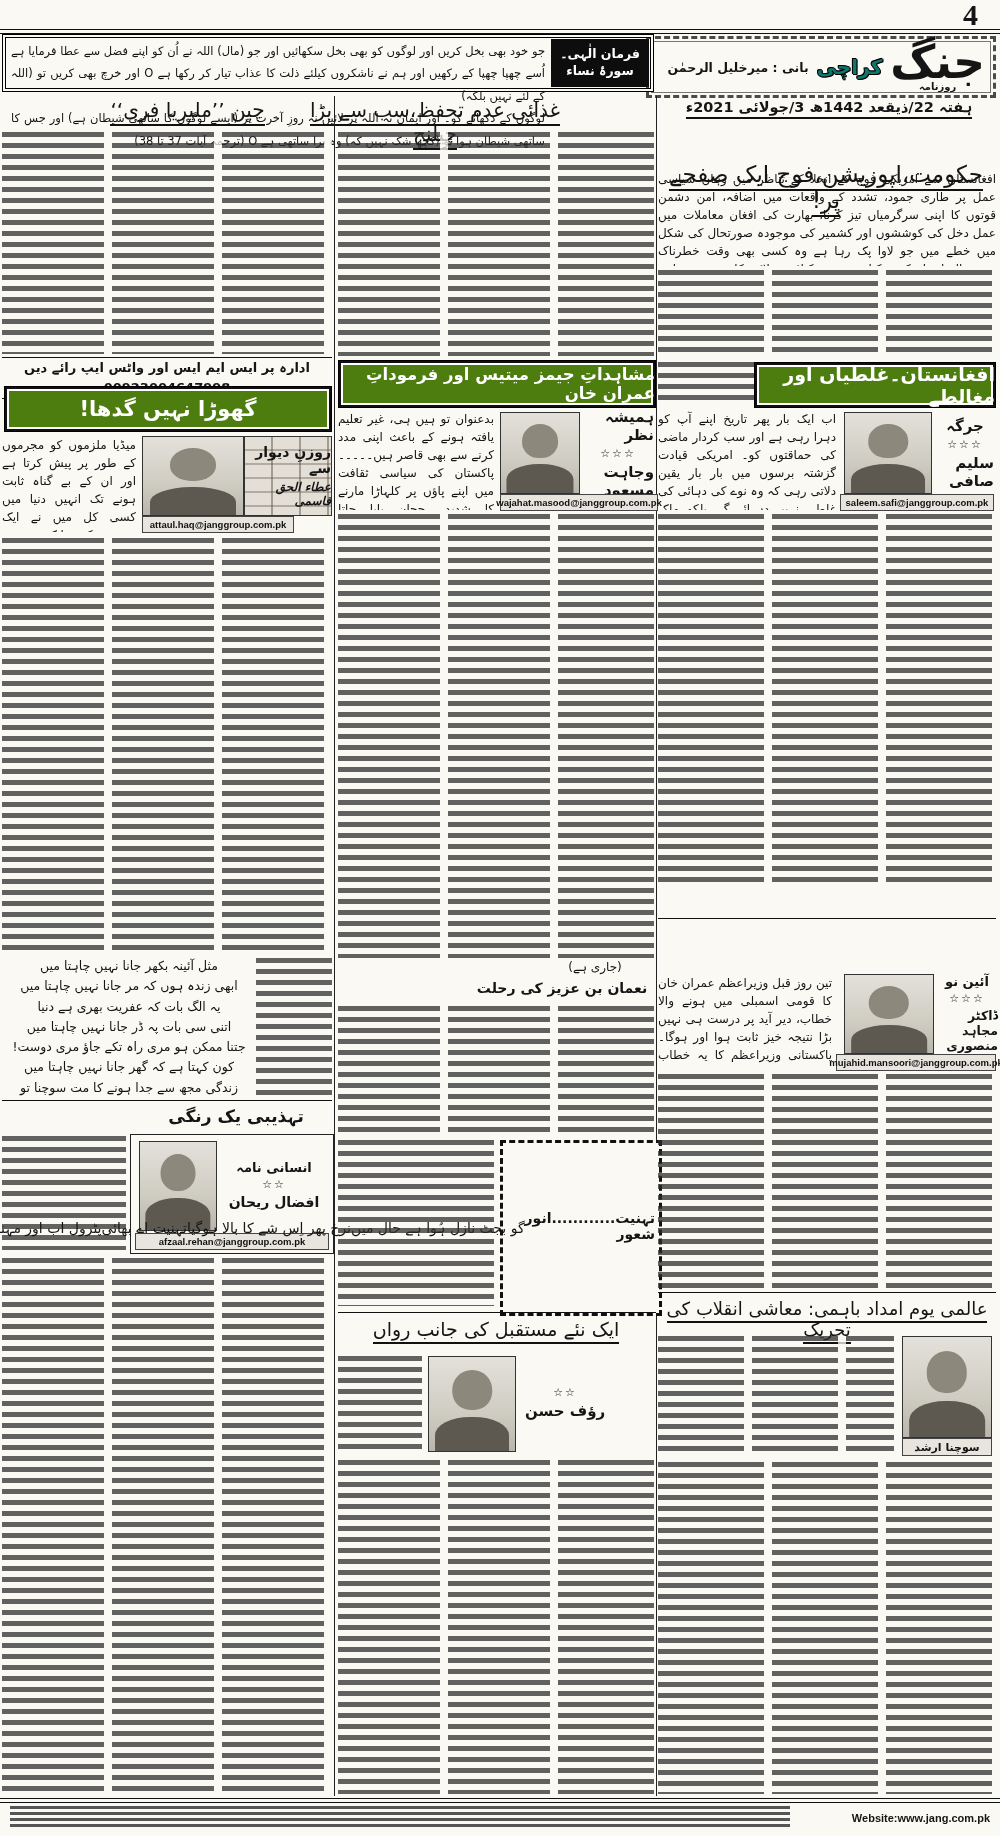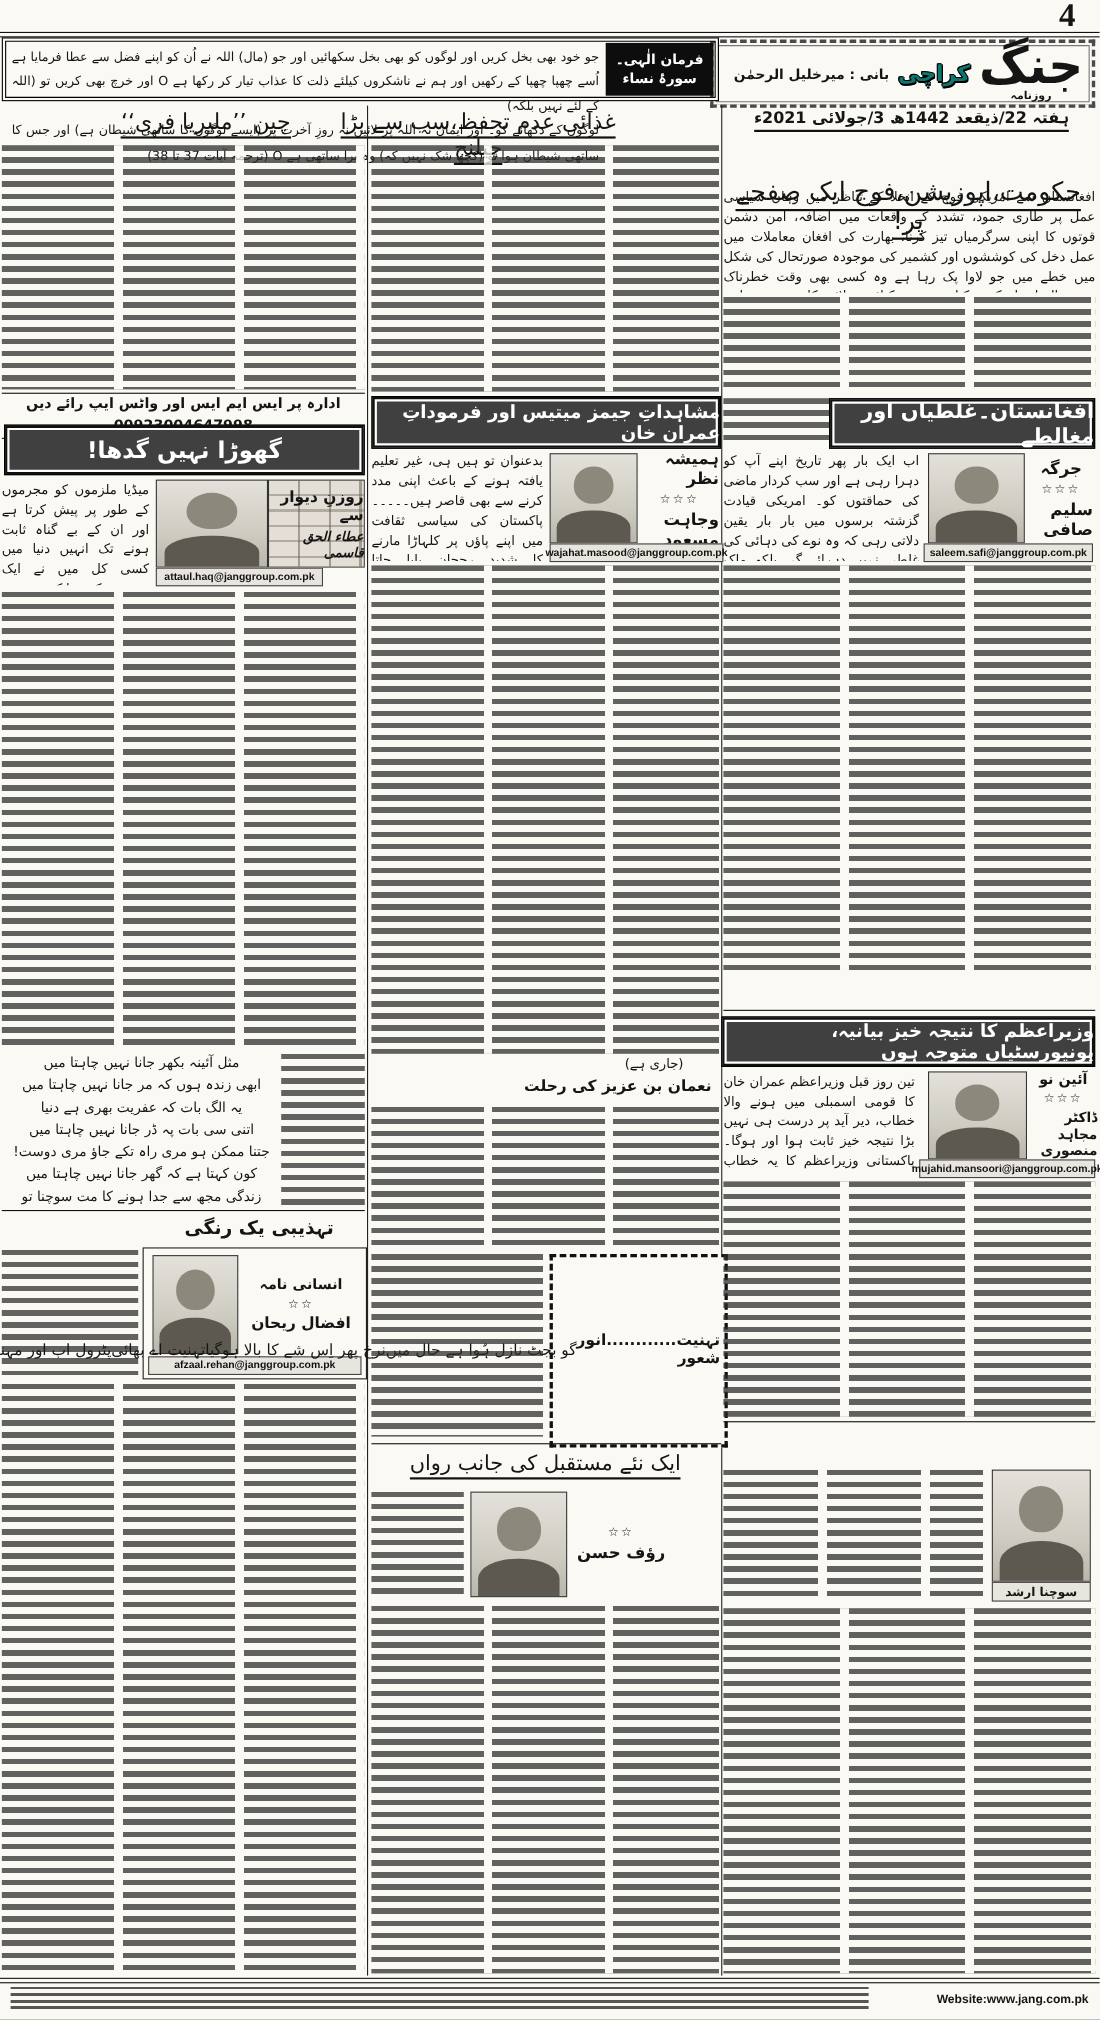--- a/index.html
+++ b/index.html
@@ -22,21 +22,21 @@
       repeating-linear-gradient(to right, transparent 0 86px, #faf9f4 86px 94px),
       repeating-linear-gradient(to bottom, #2d2d2d 0 5px, transparent 5px 11px);}
   .greek.g1{background-image:
       repeating-linear-gradient(to bottom, #2d2d2d 0 5px, transparent 5px 11px);}
   .greek.tiny{background-image:
       repeating-linear-gradient(to bottom, #2d2d2d 0 2.5px, transparent 2.5px 6px);opacity:.8;}
   
   .just{text-align:justify;font-size:12px;line-height:1.5;}
   .hd{font-weight:normal;text-align:center;}
   .uline{border-bottom:2px solid #111;padding-bottom:2px;}
-  .blackbox{position:absolute;background:#404040;color:#fff;display:flex;align-items:center;justify-content:center;
+  .blackbox{position:absolute;background:#4d7c0f;color:#fff;display:flex;align-items:center;justify-content:center;
     box-shadow:inset 0 0 0 2px #101010, inset 0 0 0 4px #fff;border:1px solid #000;}
   .blackbox .t{font-weight:bold;}
   
   .photo{position:absolute;background:linear-gradient(180deg,#e3e1da 0%,#cfccc2 60%,#b9b6ab 100%);
     border:1px solid #333;overflow:hidden;}
   .photo::before{content:"";position:absolute;left:50%;top:14%;width:46%;height:42%;transform:translateX(-50%);
     background:#8d887c;border-radius:50% 50% 46% 46%;}
   .photo::after{content:"";position:absolute;left:50%;bottom:-4%;width:86%;height:40%;transform:translateX(-50%);
     background:#5d5950;border-radius:48% 48% 0 0;}
   .authlabel{position:absolute;display:flex;flex-direction:column;align-items:center;justify-content:center;gap:3px;}
@@ -207,34 +207,34 @@
   </div>
   <div class="photo" style="left:428px;top:1356px;width:86px;height:94px;"></div>
   <div class="authlabel" style="left:520px;top:1366px;width:90px;height:74px;">
     <div class="stars">☆☆</div>
     <div class="aname">رؤف حسن</div>
   </div>
   <div class="greek g1" style="left:338px;top:1356px;width:84px;height:96px;"></div>
   <div class="greek" style="left:338px;top:1460px;width:316px;height:334px;"></div>
 
   <div class="hrule" style="left:658px;top:918px;width:338px;"></div>
-  <div class="blackbox" style="right:4px;top:924px;width:338px;height:44px;">
-    <div class="t" style="font-size:16.5px;">وزیراعظم کا نتیجہ خیز بیانیہ، یونیورسٹیاں متوجہ ہوں</div>
-  </div>
   <div class="photo" style="right:66px;top:974px;width:88px;height:78px;"></div>
   <div class="authlabel" style="right:2px;top:976px;width:62px;height:74px;">
     <div class="colname" style="font-size:13px;">آئین نو</div>
     <div class="stars">☆☆☆</div>
     <div class="aname" style="font-size:12.5px;">ڈاکٹر مجاہد منصوری</div>
   </div>
   <div class="email" style="right:4px;top:1054px;width:158px;height:15px;">mujahid.mansoori@janggroup.com.pk</div>
   <div class="abs just" style="left:658px;top:974px;width:174px;height:94px;overflow:hidden;">تین روز قبل وزیراعظم عمران خان کا قومی اسمبلی میں ہونے والا خطاب، دیر آید پر درست ہی نہیں بڑا نتیجہ خیز ثابت ہوا اور ہوگا۔ پاکستانی وزیراعظم کا یہ خطاب اس لحاظ سے بہت تاریخی اہمیت کا حامل ہوگا</div>
   <div class="greek gb" style="left:658px;top:1074px;width:338px;height:214px;"></div>
 
   <div class="hrule" style="left:658px;top:1292px;width:338px;"></div>
+  <div class="abs hd" style="left:658px;top:1298px;width:338px;font-size:18px;">
+    <span class="uline">عالمی یوم امداد باہمی: معاشی انقلاب کی تحریک</span>
+  </div>
   <div class="photo" style="right:8px;top:1336px;width:88px;height:100px;"></div>
   <div class="caption" style="right:8px;top:1438px;width:88px;height:16px;">سوچنا ارشد</div>
   <div class="greek g2" style="left:658px;top:1336px;width:236px;height:120px;"></div>
   <div class="greek gb" style="left:658px;top:1462px;width:338px;height:332px;"></div>
 
   <div class="dblrule" style="left:0;right:0;top:1798px;"></div>
   <div class="greek tiny" style="left:10px;top:1806px;width:780px;height:24px;"></div>
   <div class="footer-web" style="right:10px;top:1812px;">Website:www.jang.com.pk</div>
 
 </div>

